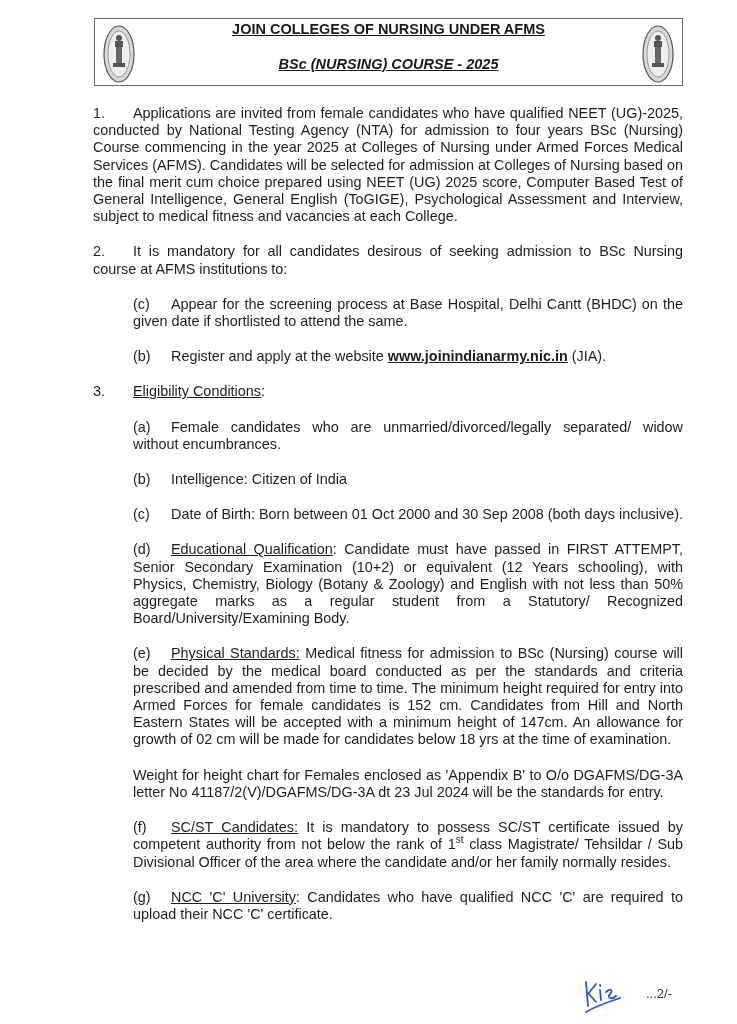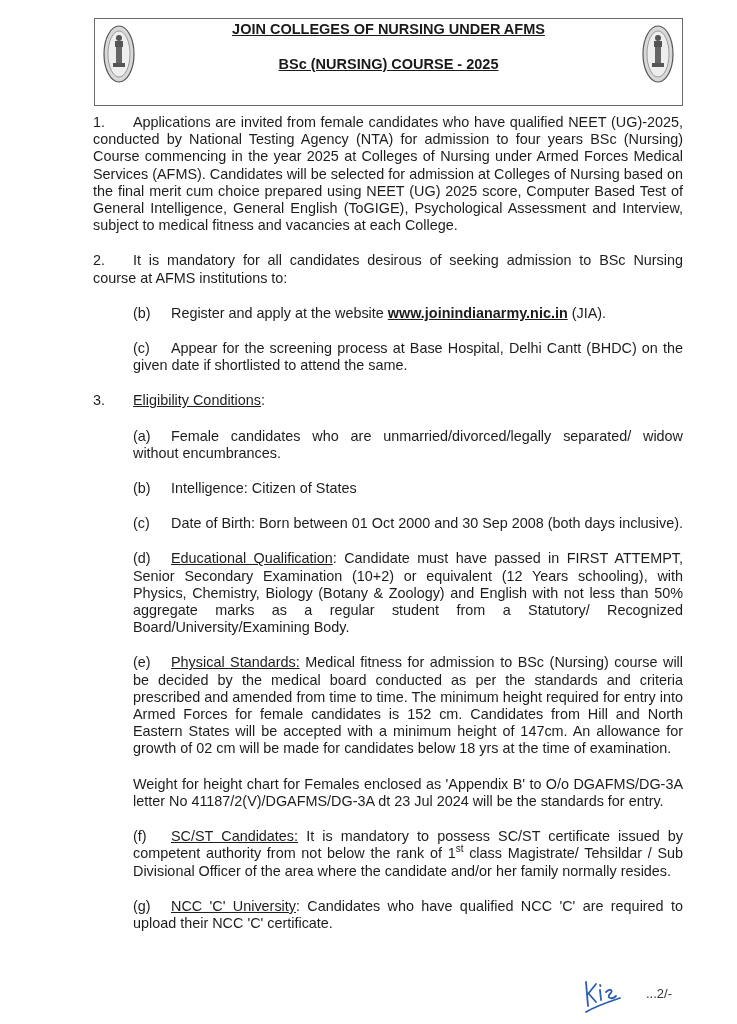--- a/index.html
+++ b/index.html
@@ -2,35 +2,35 @@
 <html><head>
 <meta charset="utf-8">
 <style>
   html, body { margin:0; padding:0; }
   body {
     width:737px; height:1024px; background:#ffffff; position:relative; overflow:hidden;
     font-family:"Liberation Sans", sans-serif; color:#1d1d1d;
   }
   .page { position:absolute; left:0; top:0; width:737px; height:1024px; }
   .header-box {
-    position:absolute; left:94px; top:18px; width:589px; height:88px;
+    position:absolute; left:94px; top:18px; width:589px; height:68px;
     border:1px solid #6a6a6a; box-sizing:border-box;
   }
   .emblem { position:absolute; top:6px; width:32px; height:58px; }
   .emblem.left { left:8px; }
   .emblem.right { right:8px; }
   .header-title {
     position:absolute; left:0; right:0; text-align:center; font-weight:bold;
     text-decoration:underline; font-size:14.5px; color:#1a1a1a;
   }
   .t1 { top:2px; }
-  .t2 { top:37px; }
+  .t2 { top:37px;font-style:italic; }
 
   .body {
-    position:absolute; left:93px; top:114px; width:590px;
+    position:absolute; left:93px; top:105px; width:590px;
     font-size:14.4px; line-height:17.2px; text-align:justify;
   }
   p { margin:0; }
   .para { margin-bottom:18px; }
   .num { display:inline-block; width:40px; }
   .sub { padding-left:40px; margin-bottom:18px; }
   .lab { display:inline-block; width:38px; }
   b { font-weight:normal; }
   .u { text-decoration:underline; font-weight:normal; }
   .link { font-weight:bold; text-decoration:underline; }
@@ -68,35 +68,35 @@
 
     <p class="para">
       <span class="num">1.</span><span>Applications are invited from female candidates who have qualified NEET (UG)-2025, conducted by National Testing Agency (NTA) for admission to four years BSc (Nursing) Course commencing in the year 2025 at Colleges of Nursing under Armed Forces Medical Services (AFMS).  Candidates will be selected for admission at Colleges of Nursing based on the final merit cum choice prepared using NEET (UG) 2025 score, Computer Based Test of General Intelligence, General English (ToGIGE), Psychological Assessment and Interview, subject to medical fitness and vacancies at each College.</span>
     </p>
 
     <p class="para">
       <span class="num">2.</span><span>It is </span><b>mandatory</b><span> for all candidates desirous of seeking admission to BSc Nursing course at AFMS institutions to:</span>
     </p>
 
     <p class="sub">
-      <span class="lab">(b)</span><span>Register and apply at the website </span><span class="link">www.joinindianarmy.nic.in</span><span> (JIA).</span>
+      <span class="lab">(c)</span><span>Appear for the screening process at Base Hospital, Delhi Cantt (BHDC) on the given date if shortlisted to attend the same.</span>
     </p>
     <p class="sub">
-      <span class="lab">(c)</span><span>Appear for the screening process at Base Hospital, Delhi Cantt (BHDC) on the given date if shortlisted to attend the same.</span>
+      <span class="lab">(b)</span><span>Register and apply at the website </span><span class="link">www.joinindianarmy.nic.in</span><span> (JIA).</span>
     </p>
 
     <p class="para">
       <span class="num">3.</span><span class="u">Eligibility Conditions</span><b>:</b>
     </p>
 
     <p class="sub">
       <span class="lab">(a)</span><span>Female candidates who are unmarried/divorced/legally separated/ widow without encumbrances.</span>
     </p>
     <p class="sub">
-      <span class="lab">(b)</span><b>Intelligence:</b><span> Citizen of States</span>
+      <span class="lab">(b)</span><b>Intelligence:</b><span> Citizen of India</span>
     </p>
     <p class="sub">
       <span class="lab">(c)</span><b>Date of Birth:</b><span> Born between 01 Oct 2000 and 30 Sep 2008 (both days inclusive).</span>
     </p>
     <p class="sub">
       <span class="lab">(d)</span><span class="u">Educational Qualification</span><span>:</span><span> Candidate must have passed in </span><b>FIRST ATTEMPT,</b><span> Senior Secondary Examination (10+2) or equivalent (12 Years schooling), with Physics, Chemistry, Biology (Botany &amp; Zoology) and English with not less than 50% aggregate marks as a </span><b>regular student</b><span> from a Statutory/ Recognized Board/University/Examining Body.</span>
     </p>
     <p class="sub">
       <span class="lab">(e)</span><span class="u">Physical Standards:</span><span>  Medical fitness for admission to BSc (Nursing) course will be decided by the medical board conducted as per the standards and criteria prescribed and amended from time to time. The minimum height required for entry into Armed Forces for female candidates is 152 cm. Candidates from Hill and North Eastern States will be accepted with a minimum height of 147cm.  An allowance for growth of 02 cm will be made for candidates below 18 yrs at the time of examination.</span>
     </p>

